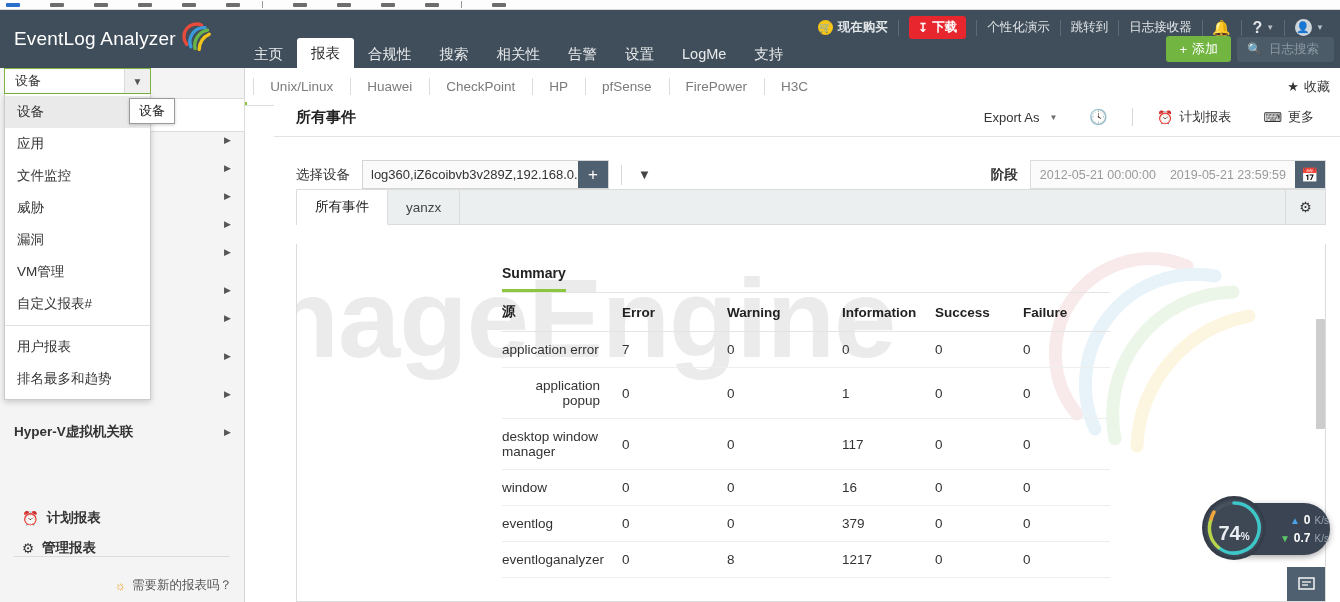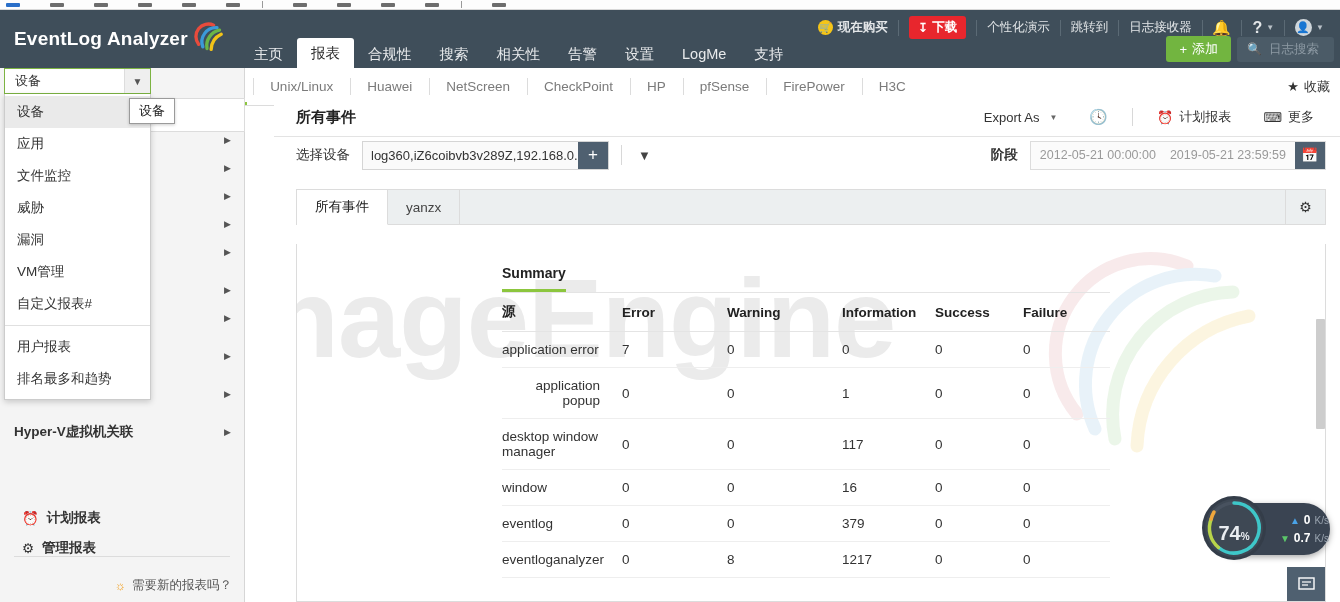--- a/index.html
+++ b/index.html
@@ -27,21 +27,21 @@
 
   
   .topnav {
     height: 58px; background: #3f4e5a; color: #fff;
     display: flex; align-items: flex-end; position: relative;
   }
   .brand {
     width: 240px; padding-left: 14px; padding-bottom: 14px;
     display: flex; align-items: center;
   }
-  .brand-text { font-size: 19px; font-weight: bold; letter-spacing: .2px; white-space: nowrap;}
+  .brand-text { font-size: 19px; font-weight: normal; letter-spacing: .2px; white-space: nowrap;}
   .brand-swirl { width: 34px; height: 30px; margin-left: 2px; position: relative; top:-3px;}
   .mainmenu { display: flex; align-items: flex-end; height: 100%; }
   .mainmenu .mi {
     padding: 0 14px; height: 28px; line-height: 28px; font-size: 14.5px;
     color: #e8eaec; cursor: pointer; white-space: nowrap;
   }
   .mainmenu .mi.active {
     background: #fff; color: #2b2b2b; font-weight: normal;
     border-radius: 3px 3px 0 0; height: 30px; line-height: 30px;
   }
@@ -161,22 +161,22 @@
   .content-head {
     height:39px; display:flex; align-items:center; justify-content:space-between;
     padding:0 14px 0 22px; border-bottom:1px solid #e3e3e3;
   }
   .content-title { font-size:15px; font-weight:bold; color:#222; }
   .head-actions { display:flex; align-items:center; gap:8px; font-size:13px; color:#333;}
   .ha { display:flex; align-items:center; gap:6px; padding:0 12px; cursor:pointer; white-space:nowrap;}
   .ha-div { width:1px; height:18px; background:#d8d8d8; margin:0 4px;}
 
   .filter-row {
-    height:52px; display:flex; align-items:center; justify-content:space-between;
-    padding:0 14px 16px 22px;
+    height:52px; display:flex; align-items:flex-end; justify-content:space-between;
+    padding:0 14px 0 22px;
   }
   .fl-left { display:flex; align-items:center; gap:12px; }
   .fl-label { font-size:13.5px; color:#333; }
   .dev-input {
     display:flex; align-items:stretch; border:1px solid #d5d5d5; height:29px;
     background:#fafafa;
   }
   .dev-input .val {
     padding:0 8px; font-size:13px; color:#333; display:flex; align-items:center;
     width:215px; overflow:hidden; white-space:nowrap;
@@ -366,21 +366,20 @@
     </div>
   </div>
 </div>
 
 <div class="devbar">
   <div class="spacer"></div>
   <div class="dev-tabs">
     <div class="dev-tab active">Windows</div>
     <div class="dev-tab">Unix/Linux</div>
     <div class="dev-tab">Huawei</div>
-    <div class="dev-tab">NetScreen</div>
     <div class="dev-tab">CheckPoint</div>
     <div class="dev-tab">HP</div>
     <div class="dev-tab">pfSense</div>
     <div class="dev-tab">FirePower</div>
     <div class="dev-tab">H3C</div>
   </div>
   <div class="fav">
     <span>★</span>
     <span>收藏</span>
   </div>

